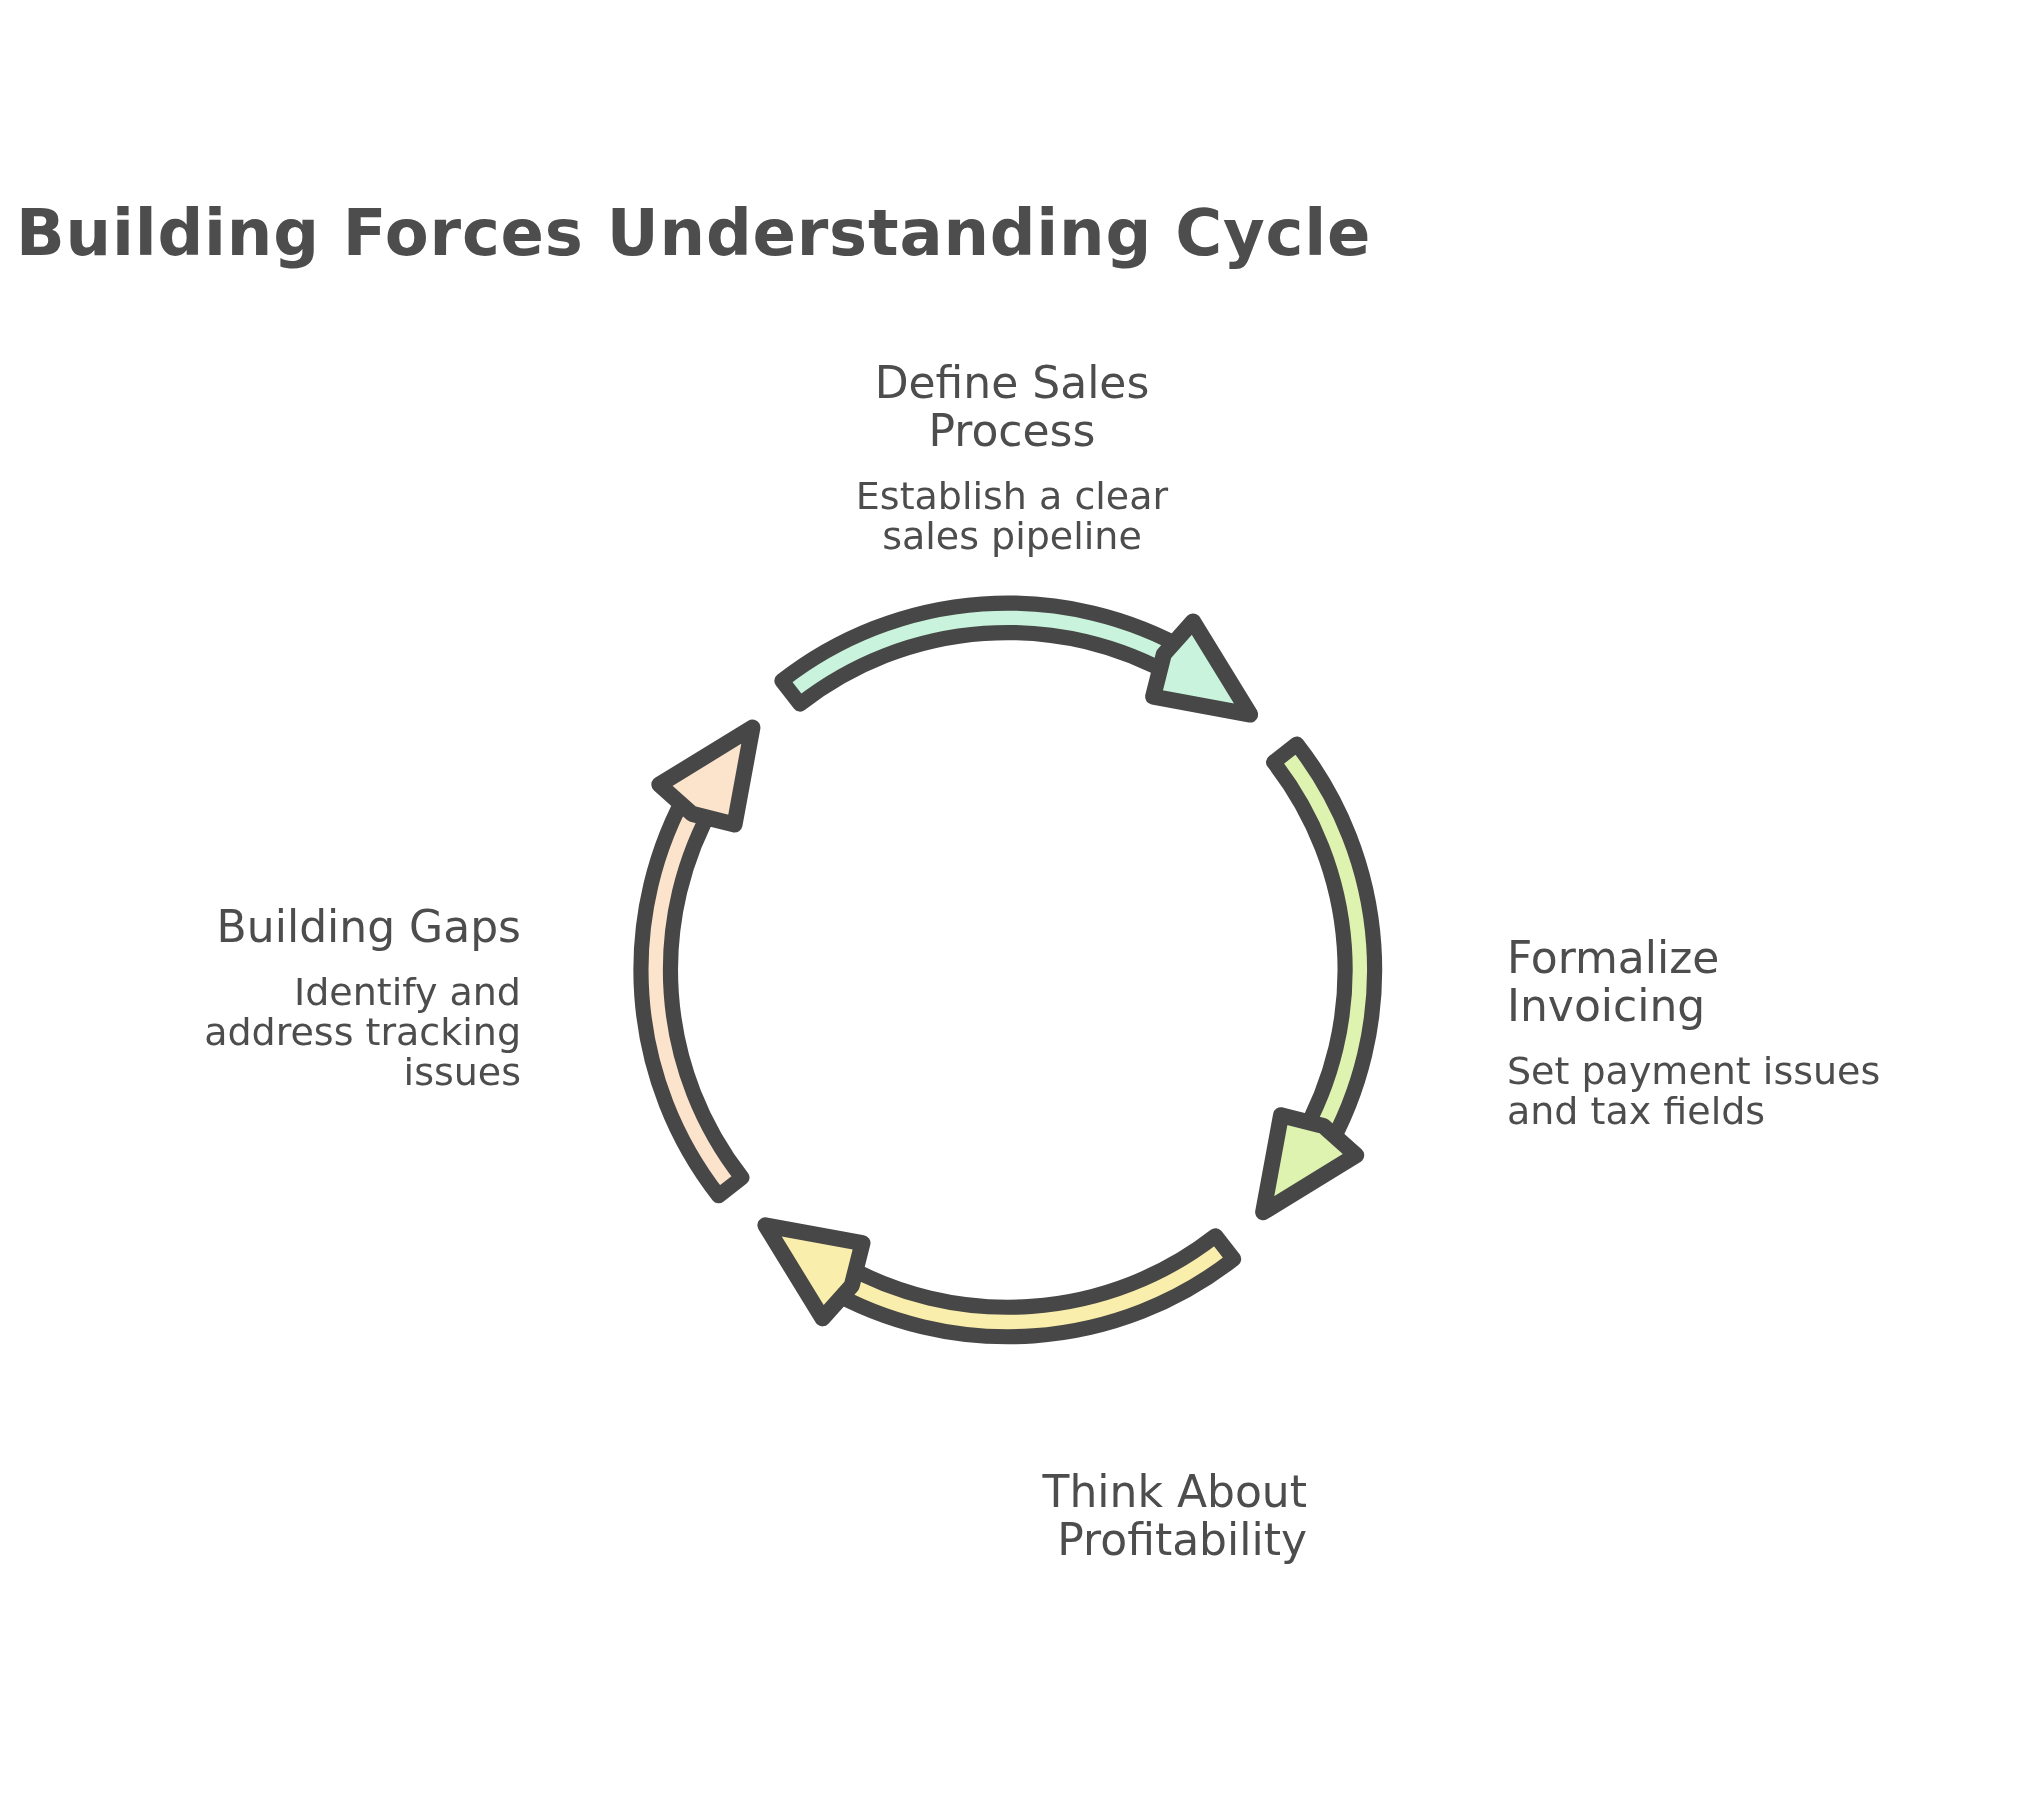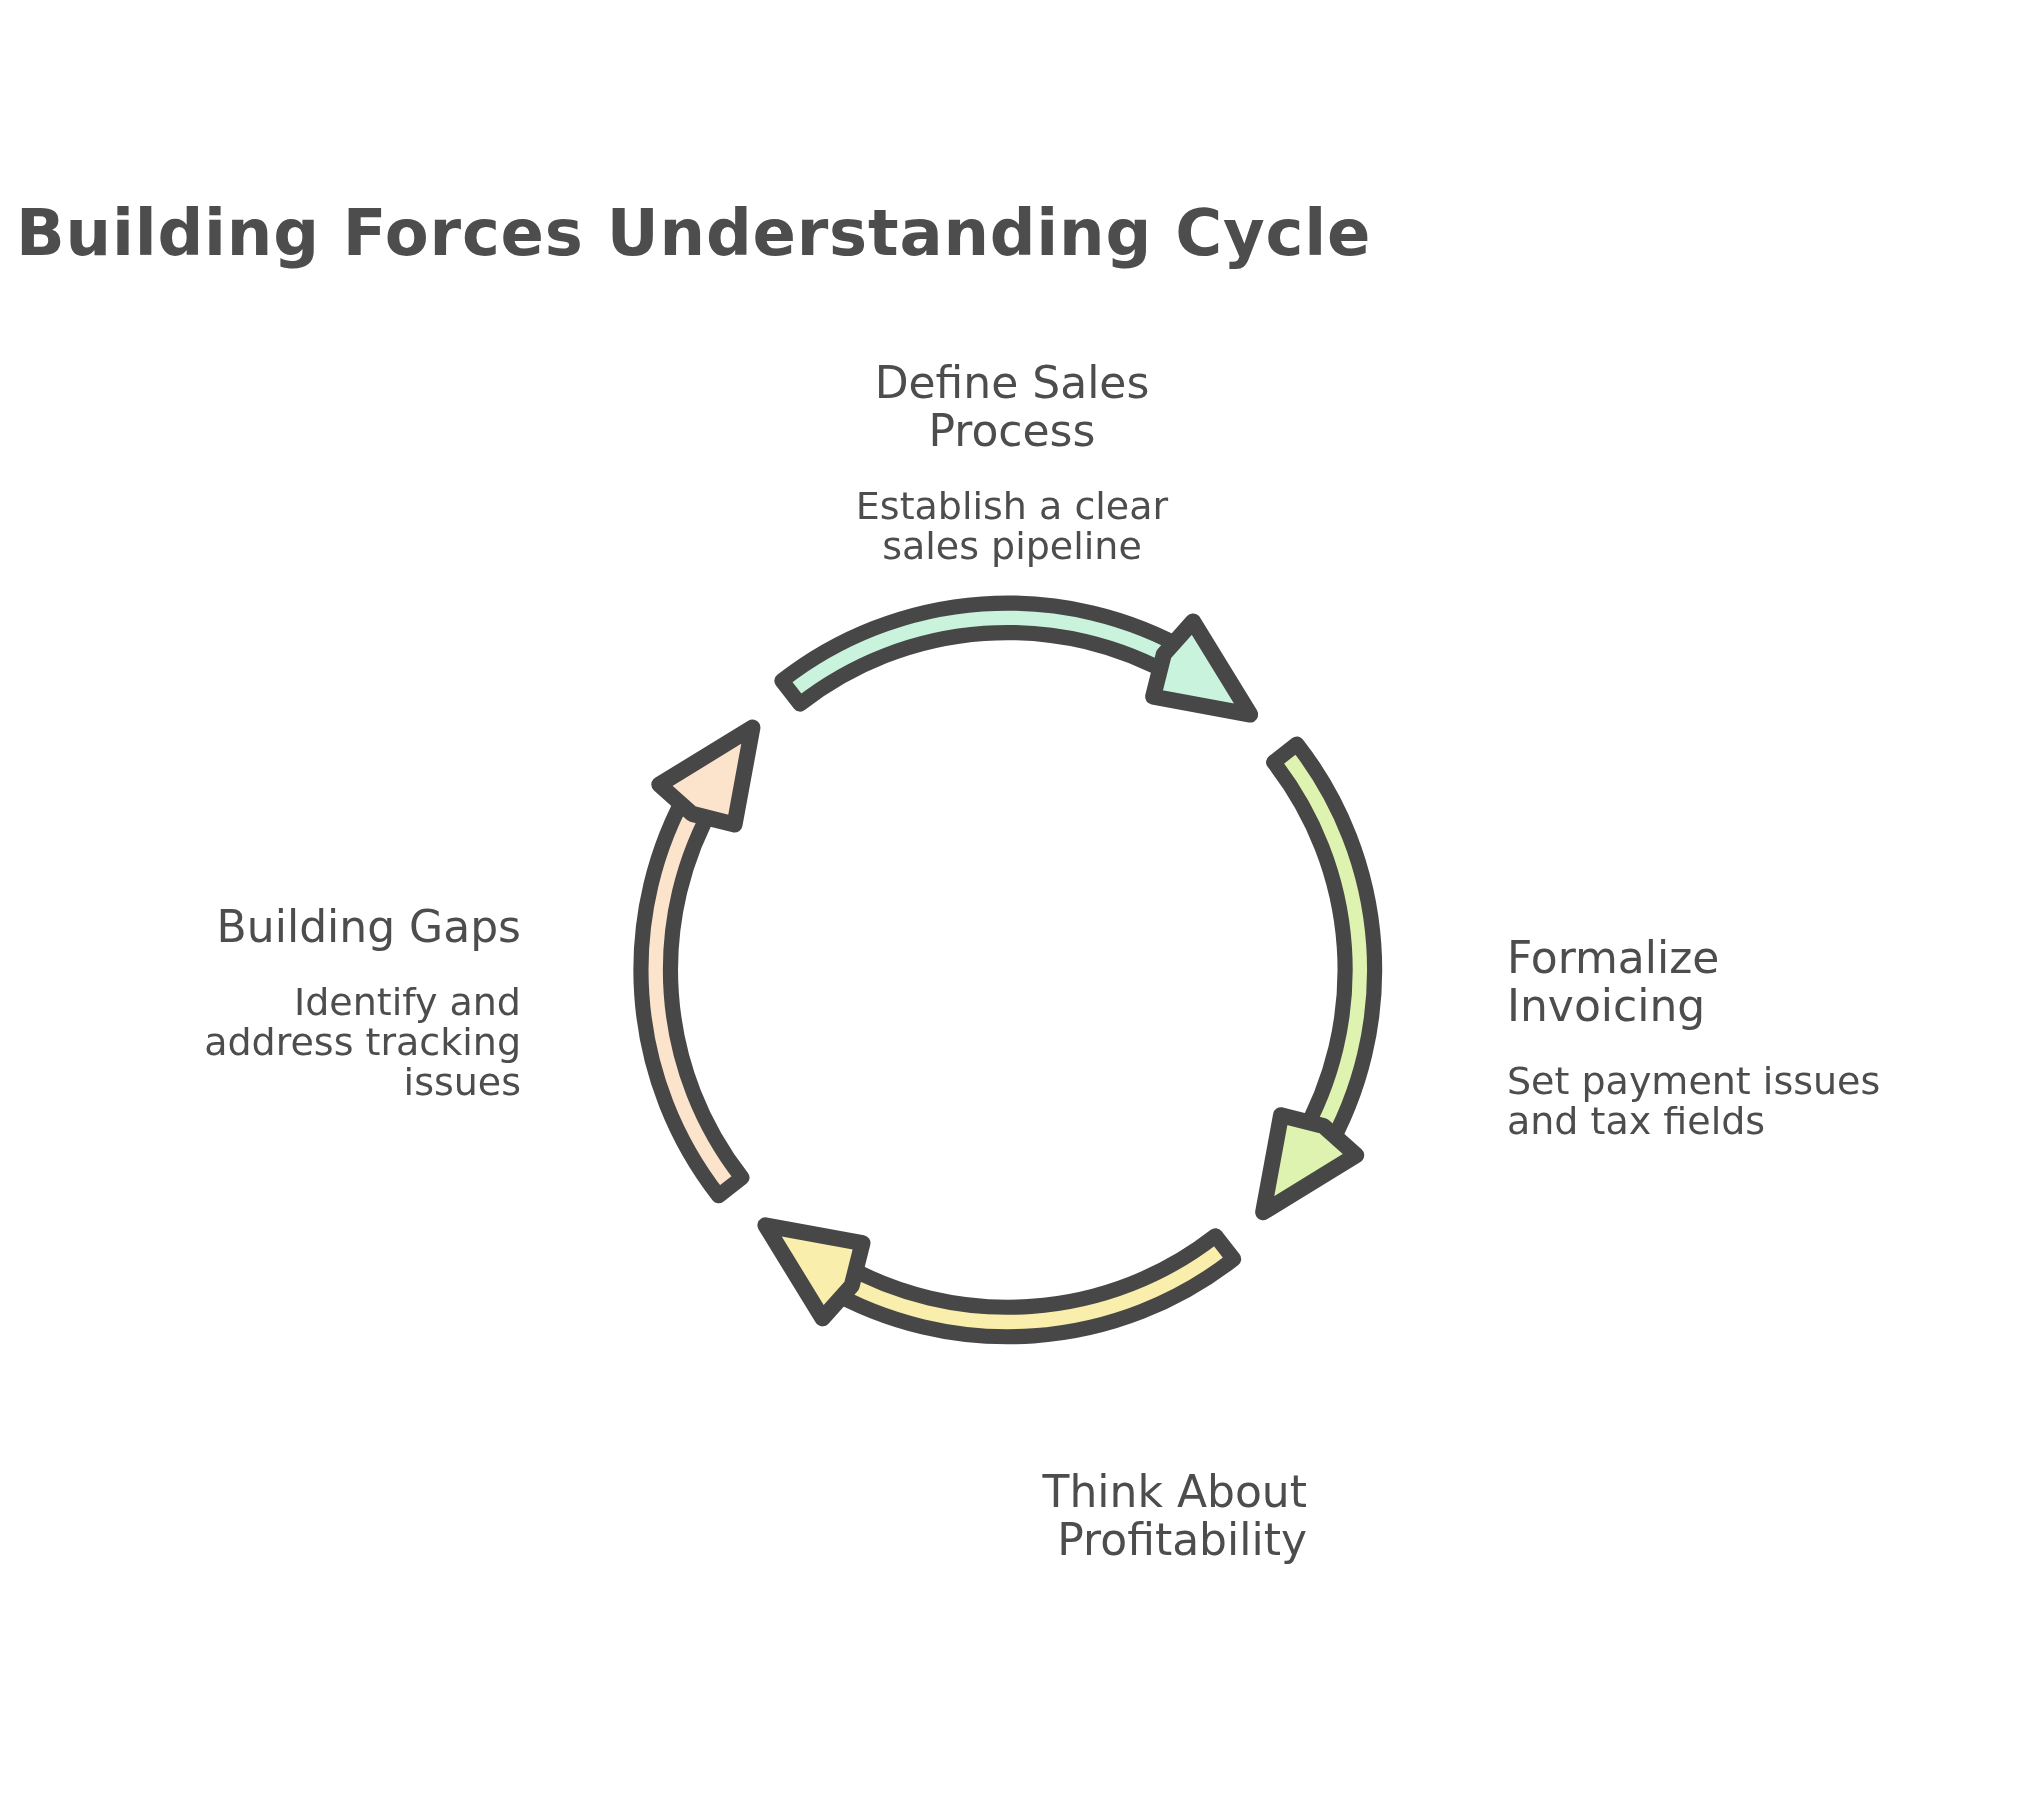--- a/index.html
+++ b/index.html
@@ -28,21 +28,21 @@
 
   .arc {
     stroke-width: 18px;
     stroke-linejoin: round;
     stroke-linecap: round;
   }
   .arc-head { stroke-width: 19px; }
 
   .node { position: absolute; white-space: pre-line; }
   .node-title { font-size: 44px; line-height: 48px; font-weight: 500; margin-top: 20px; }
-  .node-sub   { font-size: 38px; line-height: 40px; margin-top: 15px; }
+  .node-sub   { font-size: 38px; line-height: 40px; margin-top: 5px; }
 
   .node-top    { left: 717px;  width: 590px; top: 323px;  text-align: center; }
   .node-right  { left: 1507px; width: 489px; top: 898px; text-align: left; }
   .node-bottom { left: 717px;  width: 590px; top: 1432px; text-align: right; }
   .node-left   { left: 91px;  width: 430px; top: 867px; text-align: right; }
 </style>
 </head>
 <body style="color: rgb(77, 77, 77); background: rgb(255, 255, 255);">
 
 <div class="stage">

